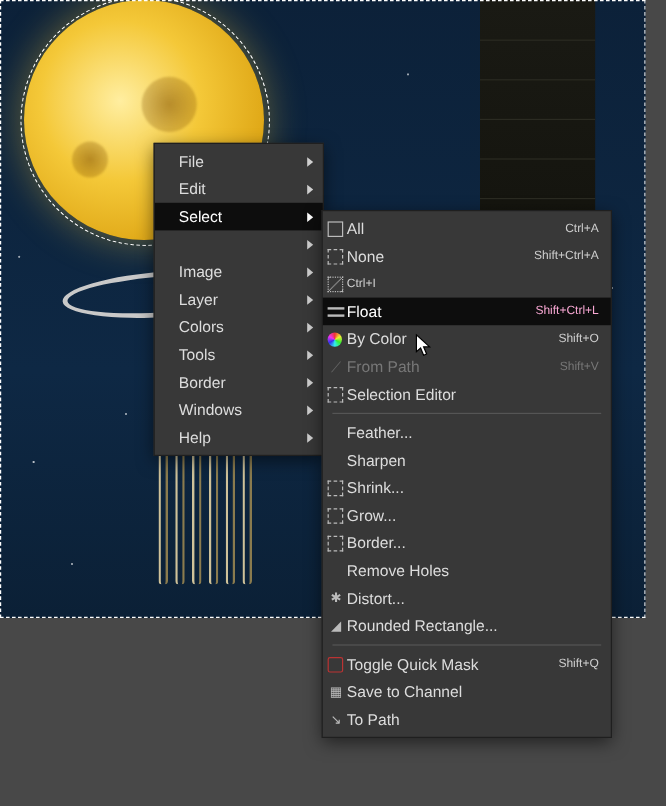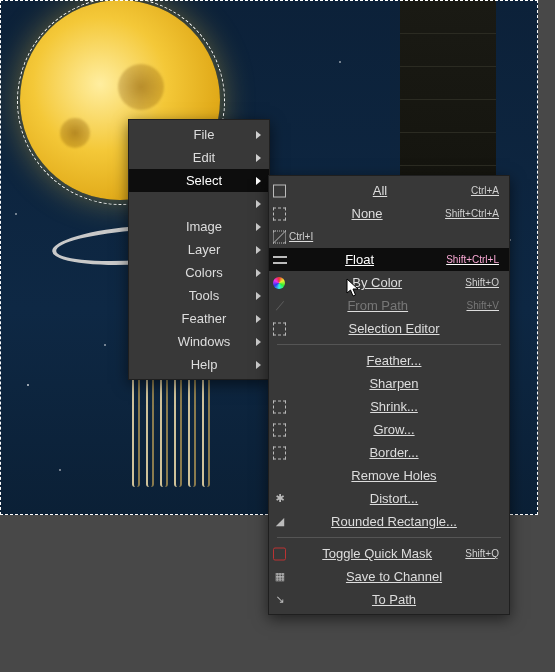--- a/index.html
+++ b/index.html
@@ -139,24 +139,23 @@
     padding: 3px 0;
   }
 
   .menu-item {
     display: flex;
     align-items: center;
     height: 23px;
     padding: 0 10px 0 20px;
     position: relative;
     cursor: default;
-    text-align: center;
   }
   #main-menu .menu-item { height: 23px; }
-  #sub-menu  .menu-item { height: 23px; text-decoration: underline; }
+  #sub-menu  .menu-item { height: 23px; }
 
   .menu-item .label { flex: 1 1 auto; }
   .menu-item .accel { color: #cfcfcf; font-size: 10px; }
 
   .menu-item.disabled .label,
   .menu-item.disabled .accel { color: #777; }
 
   .menu-item.highlight {
     background: #0d0d0d;
     color: #fff;
@@ -269,21 +268,21 @@
   </div>
   <div class="menu-item">
     <span class="label">Colors</span>
     <span class="arrow"></span>
   </div>
   <div class="menu-item">
     <span class="label">Tools</span>
     <span class="arrow"></span>
   </div>
   <div class="menu-item">
-    <span class="label">Feather</span>
+    <span class="label">Border</span>
     <span class="arrow"></span>
   </div>
   <div class="menu-item">
     <span class="label">Windows</span>
     <span class="arrow"></span>
   </div>
   <div class="menu-item">
     <span class="label">Help</span>
     <span class="arrow"></span>
   </div>

